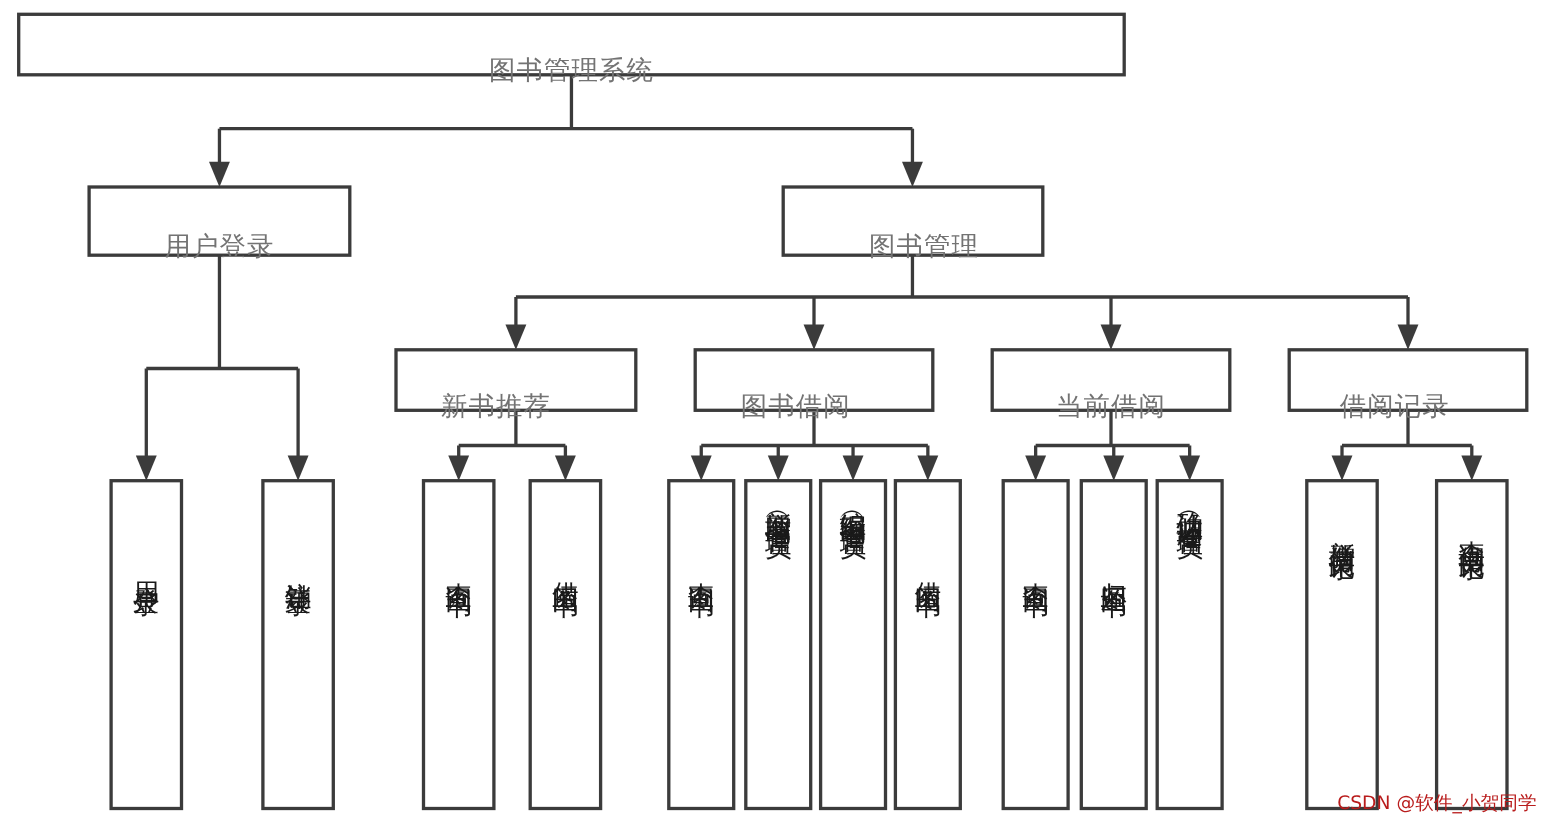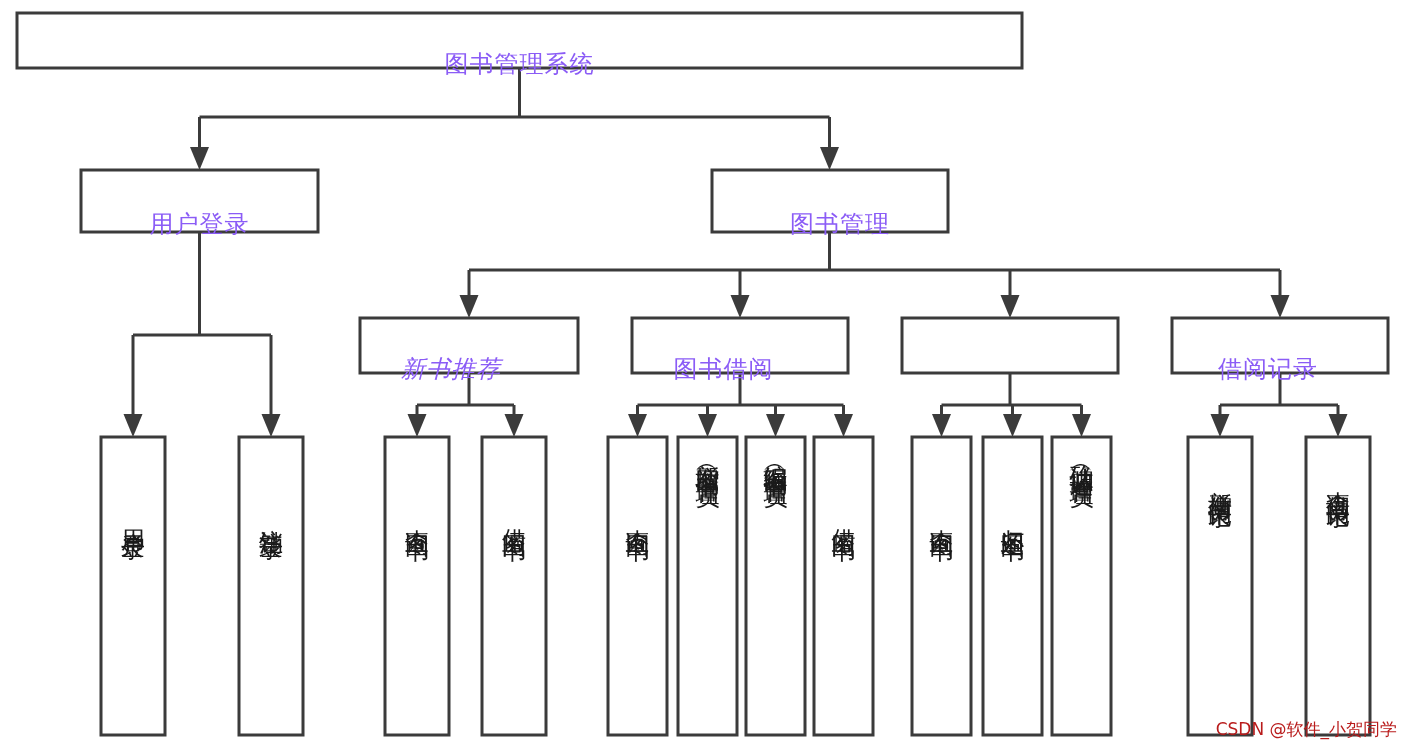--- a/index.html
+++ b/index.html
@@ -62,21 +62,21 @@
   .hlabel-wrap {
     position: absolute;
     display: flex;
     align-items: center;
     justify-content: center;
     pointer-events: none;
   }
   .hlabel-text {
     font-family: "DejaVu Sans", "Liberation Sans", sans-serif;
     font-size: 24px;
-    color: #8b5cf6;
+    color: #737373;
     letter-spacing: 1px;
     white-space: nowrap;
     margin-top: 46px;
   }
   #watermark {
     position: absolute;
     right: 8px;
     bottom: 6px;
     font-family: "DejaVu Sans", "Liberation Sans", sans-serif;
     font-size: 17px;
@@ -186,28 +186,31 @@
   </div>
 
   <div class="hlabel-wrap" style="left:81px; top:170px; width:237px; height:62px;">
     <span class="hlabel-text">用户登录</span>
   </div>
 
   <div class="hlabel-wrap" style="left:712px; top:170px; width:256px; height:62px;">
     <span class="hlabel-text">图书管理</span>
   </div>
 
-  <div class="hlabel-wrap" style="left:360px; top:318px; width:182px; height:55px;font-style:italic;">
+  <div class="hlabel-wrap" style="left:360px; top:318px; width:182px; height:55px;">
     <span class="hlabel-text">新书推荐</span>
   </div>
 
   <div class="hlabel-wrap" style="left:632px; top:318px; width:183px; height:55px;">
     <span class="hlabel-text">图书借阅</span>
   </div>
 
+  <div class="hlabel-wrap" style="left:902px; top:318px; width:216px; height:55px;">
+    <span class="hlabel-text">当前借阅</span>
+  </div>
 
   <div class="hlabel-wrap" style="left:1172px; top:318px; width:192px; height:55px;">
     <span class="hlabel-text">借阅记录</span>
   </div>
 
   <div class="vlabel-wrap" style="left:101px; top:437px; width:64px; height:298px; padding-top:73px;">
     <span class="vlabel-text">用户登录</span>
   </div>
 
   <div class="vlabel-wrap" style="left:239px; top:437px; width:64px; height:298px; padding-top:73px;">

